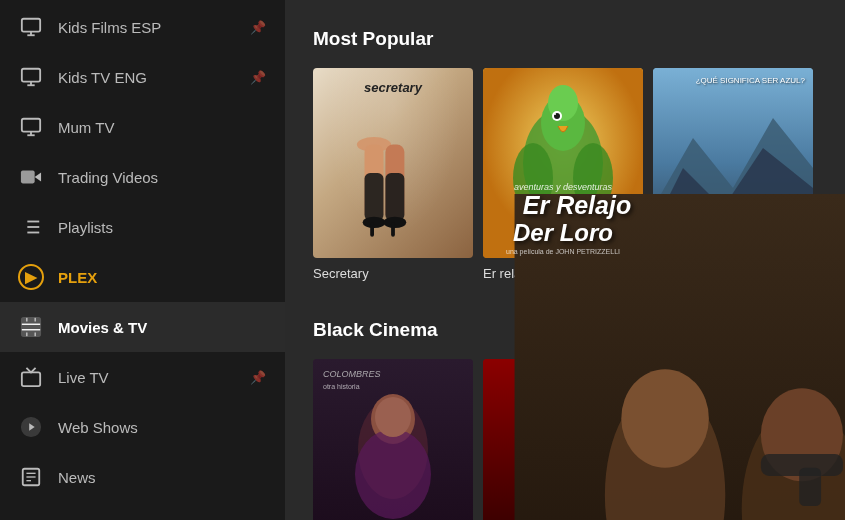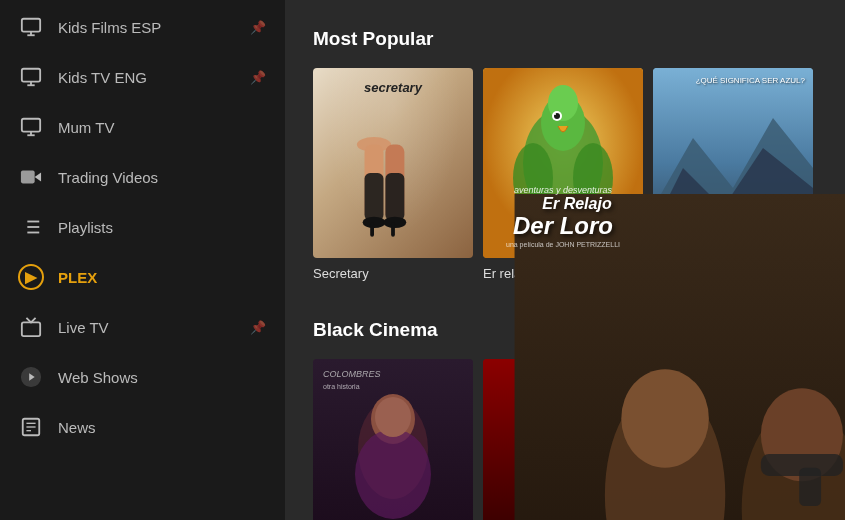--- a/index.html
+++ b/index.html
@@ -295,20 +295,34 @@
     <span>Playlists</span>
   </div>
 
   <div class="sidebar-item plex-item">
     <span class="icon">
       <div class="plex-circle">▶</div>
     </span>
     <span>PLEX</span>
   </div>
 
+  <div class="sidebar-item active">
+    <span class="icon">
+      <svg viewBox="0 0 24 24">
+          <rect x="2" y="2" width="20" height="20" rx="2" fill="currentColor" opacity="0.2" stroke="currentColor" stroke-width="2"></rect>
+          <rect x="7" y="2" width="1" height="4" fill="currentColor"></rect>
+          <rect x="7" y="18" width="1" height="4" fill="currentColor"></rect>
+          <rect x="16" y="2" width="1" height="4" fill="currentColor"></rect>
+          <rect x="16" y="18" width="1" height="4" fill="currentColor"></rect>
+          <line x1="2" y1="9" x2="22" y2="9" stroke="currentColor" stroke-width="1.5"></line>
+          <line x1="2" y1="15" x2="22" y2="15" stroke="currentColor" stroke-width="1.5"></line>
+        </svg>
+    </span>
+    <span>Movies &amp; TV</span>
+  </div>
 
   <div class="sidebar-item">
     <span class="icon">
       <svg viewBox="0 0 24 24">
           <rect x="2" y="7" width="20" height="15" rx="2" fill="none" stroke="currentColor" stroke-width="2"></rect>
           <polyline points="17,2 12,7 7,2" stroke="currentColor" stroke-width="2" fill="none"></polyline>
         </svg>
     </span>
     <span>Live TV</span>
     <span class="pin-icon">📌</span>
@@ -384,23 +398,23 @@
 
             <path d="M75 58 Q80 70 85 58" fill="#e8a020" stroke="#c07010" stroke-width="1"></path>
 
             <circle cx="74" cy="48" r="5" fill="#fff"></circle>
             <circle cx="74" cy="48" r="3" fill="#1a1a1a"></circle>
             <circle cx="72" cy="46" r="1" fill="#fff"></circle>
 
             <ellipse cx="50" cy="110" rx="20" ry="35" fill="#3a8a20" opacity="0.8"></ellipse>
             <ellipse cx="110" cy="110" rx="20" ry="35" fill="#3a8a20" opacity="0.8"></ellipse>
           </svg>
-          <div class="loro-text" style="position:absolute;bottom:10px;left:0;right:0;text-align:center;z-index:3;">
+          <div class="loro-text" style="position:absolute;bottom:3px;left:0;right:0;text-align:center;z-index:3;">
             <div style="font-size:9px;color:rgba(255,255,255,0.85);font-style:italic;">aventuras y desventuras</div>
-            <div class="loro-main" style="font-size:16px;font-weight:900;color:#fff;text-shadow:2px 2px 4px rgba(0,0,0,0.7);line-height:1.1;font-style:italic;margin-left:28px;">Er Relajo</div>
+            <div class="loro-main" style="font-size:25px;font-weight:900;color:#fff;text-shadow:2px 2px 4px rgba(0,0,0,0.7);line-height:1.1;font-style:italic;margin-left:28px;">Er Relajo</div>
             <div class="loro-main" style="font-size:24px;font-weight:700;color:#fff;text-shadow:2px 2px 4px rgba(0,0,0,0.7);line-height:1.1;font-style:italic;">Der Loro</div>
             <div style="font-size:7px;color:rgba(255,255,255,0.7);margin-top:2px;">una película de JOHN PETRIZZELLI</div>
           </div>
         </div>
         <span class="movie-title">Er relajo der loro</span>
       </div>
 
       <div class="movie-card">
         <div class="movie-thumb thumb-azul">
           <svg style="position:absolute;width:100%;height:100%" viewBox="0 0 160 190">

